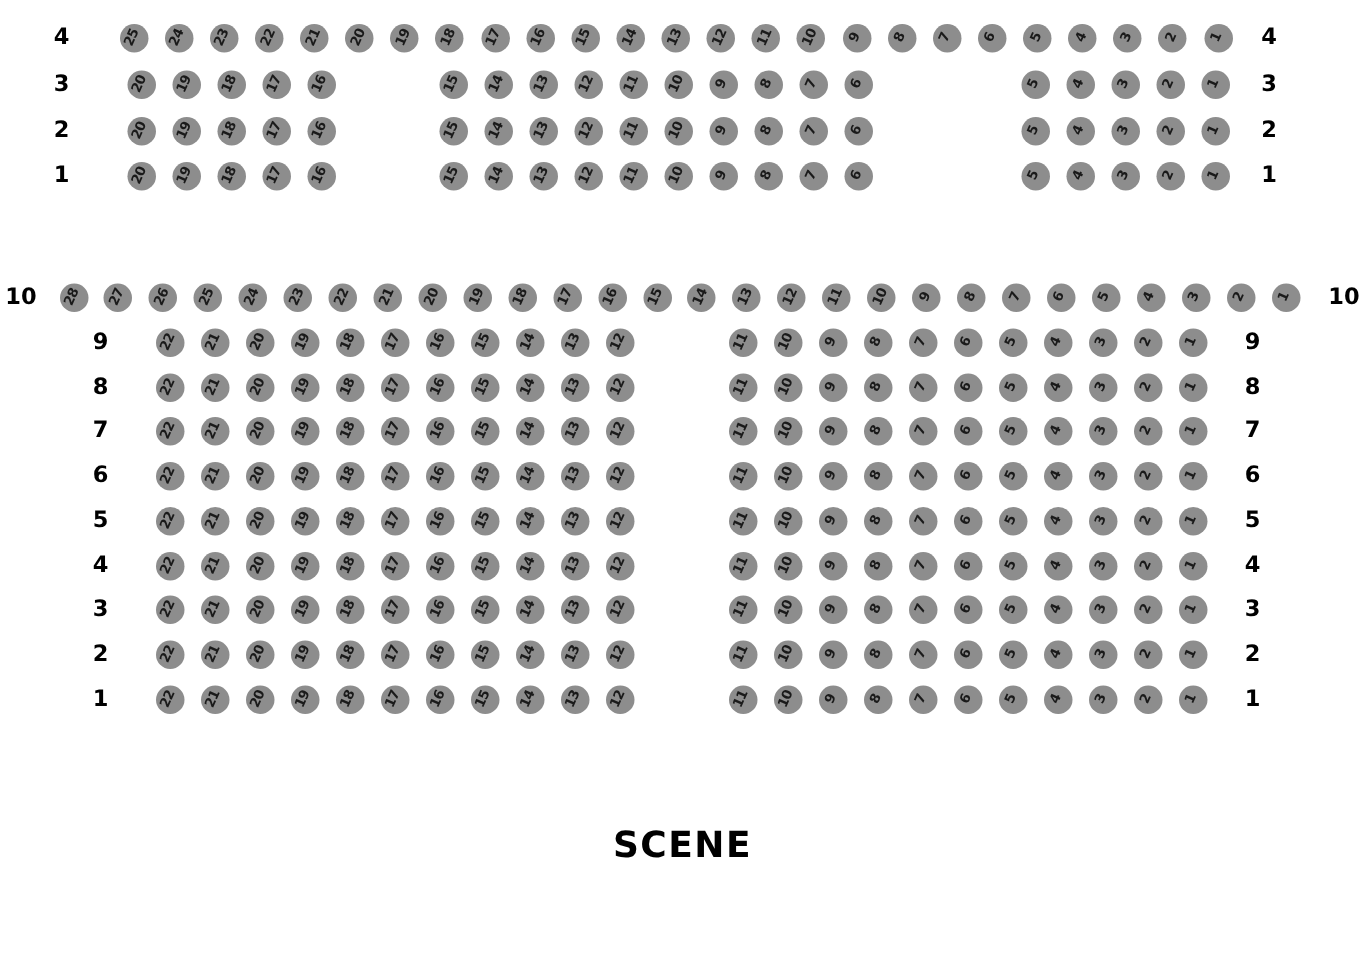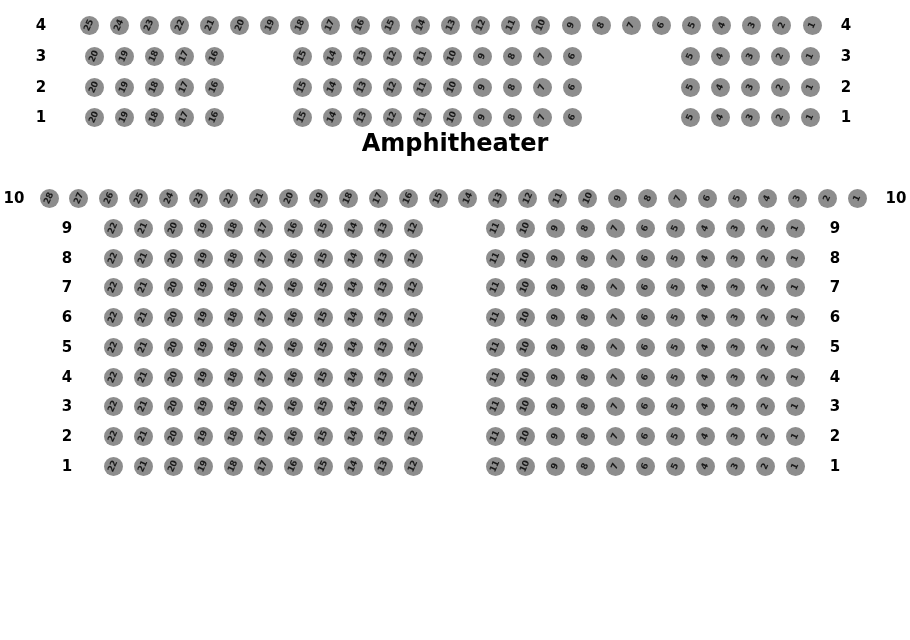--- a/index.html
+++ b/index.html
@@ -324,21 +324,20 @@
       <div class="seat" style="left: 740.5px; top: 107.5px;">
         <span class="seat-num">3</span>
       </div>
       <div class="seat" style="left: 770.5px; top: 107.5px;">
         <span class="seat-num">2</span>
       </div>
       <div class="seat" style="left: 800.5px; top: 107.5px;">
         <span class="seat-num">1</span>
       </div>
     </div>
-  <div class="title" id="title-amphitheater">Amphitheater</div>
 
   <div class="section" id="sec-parter">
       <div class="row-label" style="left: 14px; top: 198px;">10</div>
       <div class="row-label" style="left: 896px; top: 198px;">10</div>
       <div class="seat" style="left: 39.5px; top: 188.5px;">
         <span class="seat-num">28</span>
       </div>
       <div class="seat" style="left: 69.4259px; top: 188.5px;">
         <span class="seat-num">27</span>
       </div>
@@ -1027,13 +1026,14 @@
         <span class="seat-num">3</span>
       </div>
       <div class="seat" style="left: 755.5px; top: 456.5px;">
         <span class="seat-num">2</span>
       </div>
       <div class="seat" style="left: 785.5px; top: 456.5px;">
         <span class="seat-num">1</span>
       </div>
     </div>
 
+  <div class="title" id="stage-label">SCENE</div>
 </div>
 
 </body></html>

